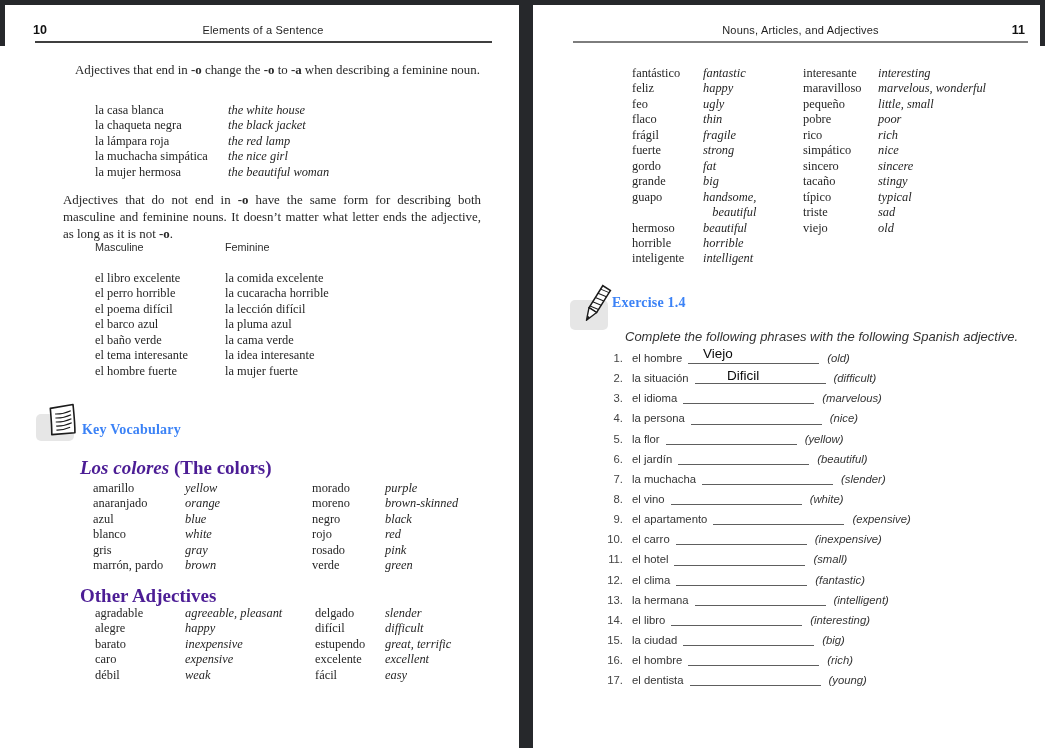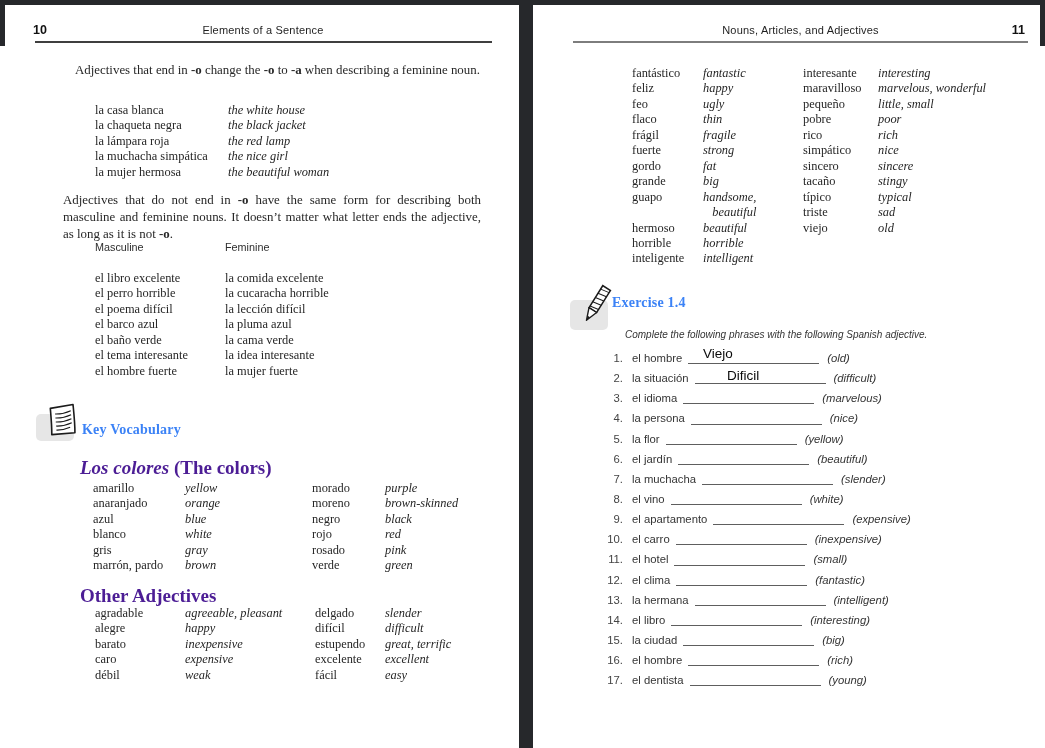--- a/index.html
+++ b/index.html
@@ -28,21 +28,21 @@
   .cols-c2{grid-template-columns:73px auto;}
   .cols-o1{grid-template-columns:90px auto;}
   .cols-o2{grid-template-columns:70px auto;}
   .cols-r1{grid-template-columns:71px auto;}
   .cols-r2{grid-template-columns:75px auto;}
   .table-head{font-family:"Liberation Sans",sans-serif;font-size:10.8px;color:#2e2e2e;display:grid;}
   .section-title{font-weight:bold;font-size:14px;color:#3b82f6;letter-spacing:.2px;}
   .subhead{font-size:19px;font-weight:bold;color:#4c1d95;}
   .it{font-style:italic;}
   .icon-box{background:#e6e6e6;border-radius:5px;}
-  .ex-instr{font-family:"Liberation Sans",sans-serif;font-style:italic;font-size:10px;color:#333;}
+  .ex-instr{font-family:"Liberation Sans",sans-serif;font-style:italic;font-size:13px;color:#333;}
   .ex-row{display:flex;align-items:baseline;height:20.15px;line-height:20.15px;
           font-family:"Liberation Sans",sans-serif;font-size:11.3px;color:#353535;white-space:nowrap;}
   .ex-num{width:20px;text-align:right;margin-right:9px;color:#444;flex:none;}
   .ex-blank{width:131px;border-bottom:1px solid #5e5e5e;height:4px;align-self:flex-end;
             margin:0 8px 4px 6px;flex:none;}
   .ex-hint{font-style:italic;}
   .answer{position:absolute;font-family:"Liberation Sans",sans-serif;font-size:13.5px;color:#0a0a0a;}
 </style>
 </head>
 <body>

